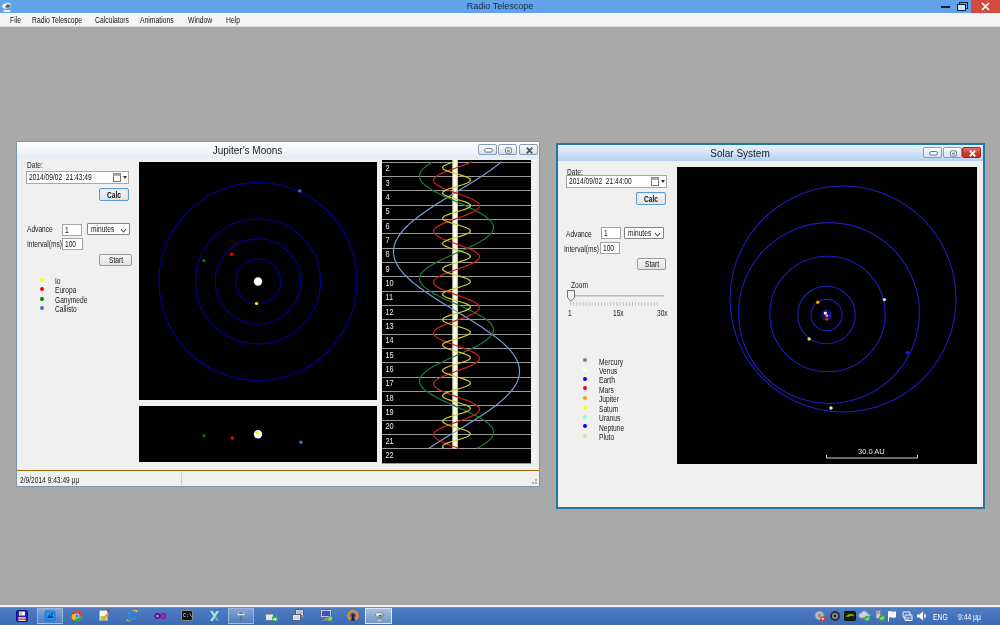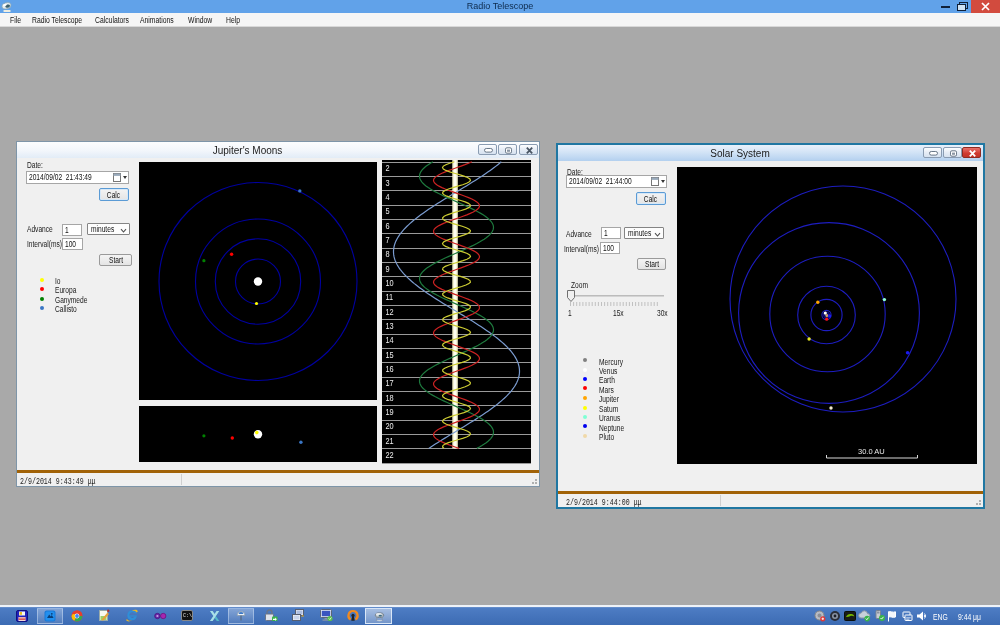--- a/index.html
+++ b/index.html
@@ -11,28 +11,28 @@
 #apptitle { left:0; top:1px; width:1000px; text-align:center; font-size:9px; color:#0d2b4d; }
 #menubar { left:0; top:13px; width:1000px; height:14px; background:#f5f5f5; border-bottom:1px solid #d8d8d8; }
 .menuitem { position:absolute; top:15px; font-size:8.5px; color:#111; transform:scaleX(0.8); transform-origin:0 0; }
 #client { left:0; top:28px; width:1000px; height:579px; background:#a9a9a9; }
 
 .cw { position:absolute; background:#f0f0f0; }
 .cw-title { position:absolute; left:0; top:0; right:0; height:16px; }
 .cw-title-text { position:absolute; top:3px; font-size:10px; color:#1c1c1c; text-align:center; }
 .cbtn { position:absolute; width:19px; height:11px; border:1px solid #8a9cb2; border-radius:2px; background:linear-gradient(#fdfeff,#e8eef6 45%,#d6e2f0); overflow:hidden; }
 .cbtn svg { position:absolute; left:0; top:0; }
-.statusbar { position:absolute; left:0; right:0; bottom:0; height:16px; background:#f0f0f0; border-top:3px solid #a16207; font-size:8.5px; color:#222;font-family:Liberation Mono, monospace; }
+.statusbar { position:absolute; left:0; right:0; bottom:0; height:16px; background:#f0f0f0; border-top:1px solid #a16207; font-size:8.5px; color:#222; }
 .statusbar .st { transform:scaleX(0.78); transform-origin:0 50%; }
 .lbl { position:absolute; font-size:8.5px; color:#1a1a1a; white-space:nowrap; transform:scaleX(0.78); transform-origin:0 0; }
 .tbox { position:absolute; background:#fff; border:1px solid #a6a6a6; font-size:8.5px; color:#111; padding-left:2px; line-height:10px; white-space:nowrap; }
 .tbox span { display:inline-block; transform:scaleX(0.78); transform-origin:0 50%; }
 .btn { position:absolute; background:linear-gradient(#f4f4f4,#e4e4e4); border:1px solid #9a9a9a; font-size:8.5px; color:#111; text-align:center; border-radius:2px; }
 .btn span { display:inline-block; transform:scaleX(0.78); transform-origin:50% 50%; }
-.btn.def { border-color:#5b9bd5; box-shadow:inset 0 0 0 1px #d6e8f8; }
+.btn.def { border-color:#5b9bd5; box-shadow:inset 0 0 0 1px #d6e8f8;font-weight:bold; }
 .combo { position:absolute; background:#fdfdfd; border:1px solid #848484; font-size:8.5px; color:#111; padding-left:3px; border-radius:1px; }
 .combo span.t { display:inline-block; transform:scaleX(0.78); transform-origin:0 50%; }
 .combo .ar { position:absolute; right:2px; top:3px; width:7px; height:7px; }
 .dot { position:absolute; border-radius:50%; }
 
 #taskbar { left:0; top:605px; width:1000px; height:20px; background:linear-gradient(#eef2f8 0,#eef2f8 9%,#4e7dc4 13%,#3d6cb4 95%); }
 .tslot { position:absolute; top:608px; height:16px; background:linear-gradient(rgba(255,255,255,.30),rgba(255,255,255,.10)); border:1px solid rgba(215,230,250,.45); }
 .tico { position:absolute; }
 .traytext { position:absolute; color:#fff; font-size:8.5px; transform:scaleX(0.8); transform-origin:0 50%; }
 </style>
@@ -324,31 +324,20 @@
       <circle cx="149.7" cy="152.2" r="1.6" fill="#ff1010"></circle>
       <circle cx="140.8" cy="135.2" r="1.7" fill="#ffa500"></circle>
       <circle cx="132.1" cy="172" r="1.7" fill="#e8e820"></circle>
       <circle cx="207.4" cy="132.6" r="1.7" fill="#8fffd8"></circle>
       <circle cx="230.6" cy="185.7" r="1.8" fill="#1a1aee"></circle>
       <circle cx="154" cy="241" r="1.7" fill="#f2ead2"></circle>
 
       <path d="M149.5 288 v3 h91 v-3" fill="none" stroke="#d8d8d8" stroke-width="1"></path>
       <text x="181" y="287" fill="#e8e8e8" font-size="7.5" font-family="Liberation Sans">30.0 AU</text>
     </svg>
-    <div class="statusbar">
-      <div class="st" style="position:absolute;left:8px;top:4px">2/9/2014 9:44:00 μμ</div>
-      <div style="position:absolute;left:162px;top:1px;bottom:1px;width:1px;background:#d0d0d0"></div>
-      <svg style="position:absolute;right:1px;bottom:1px" width="9" height="9" viewBox="0 0 9 9">
-          <g fill="#b0b0b0">
-            <rect x="6" y="6" width="2" height="2"></rect>
-            <rect x="3" y="6" width="2" height="2"></rect>
-            <rect x="6" y="3" width="2" height="2"></rect>
-          </g>
-        </svg>
-    </div>
   </div>
 
   <div class="abs" id="taskbar"></div>
   <div class="tslot" style="left:37px;width:26px"></div>
   <div class="tslot" style="left:228px;width:26px"></div>
   <div class="tslot" style="left:365px;width:27px;background:linear-gradient(rgba(255,255,255,.5),rgba(255,255,255,.28));border-color:rgba(235,245,255,.8)"></div>
 
   <svg class="tico" style="left:16px;top:610px" width="12" height="12" viewBox="0 0 12 12">
     <rect x="0.5" y="0.5" width="11" height="11" rx="1.5" fill="#2121bb" stroke="#101080"></rect>
     <rect x="3" y="1.5" width="6" height="4" fill="#f4f4f4"></rect>

